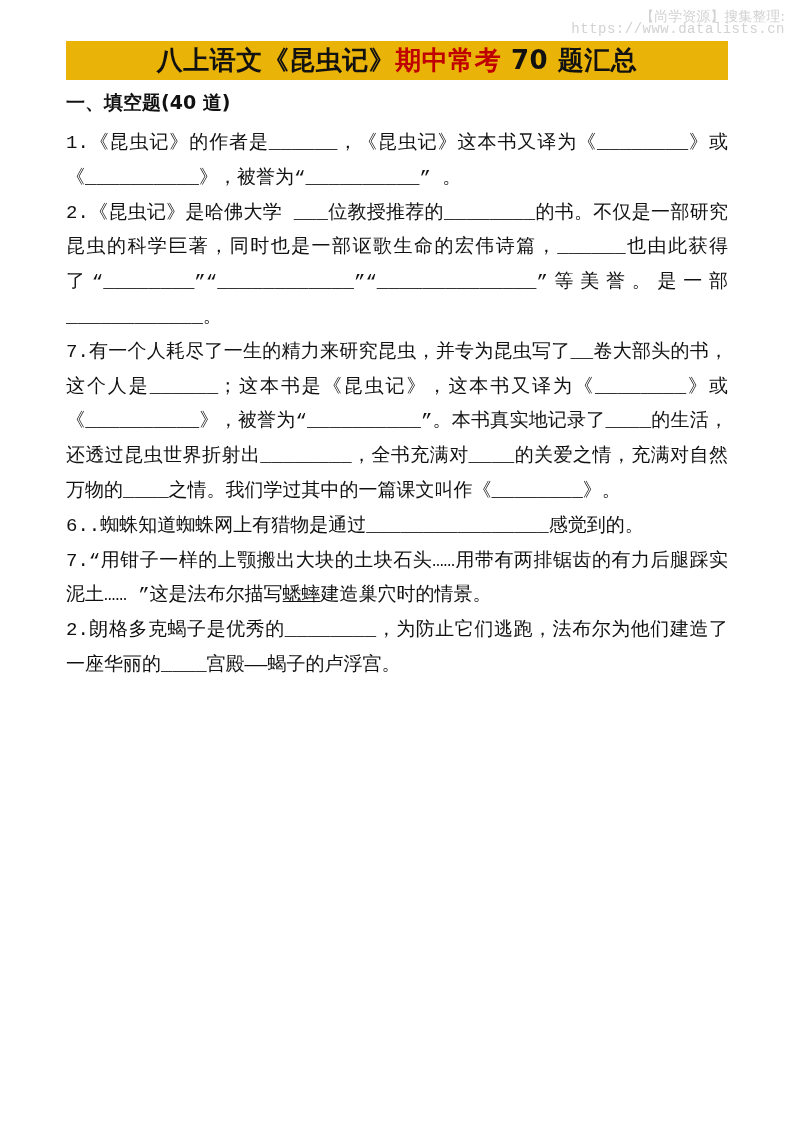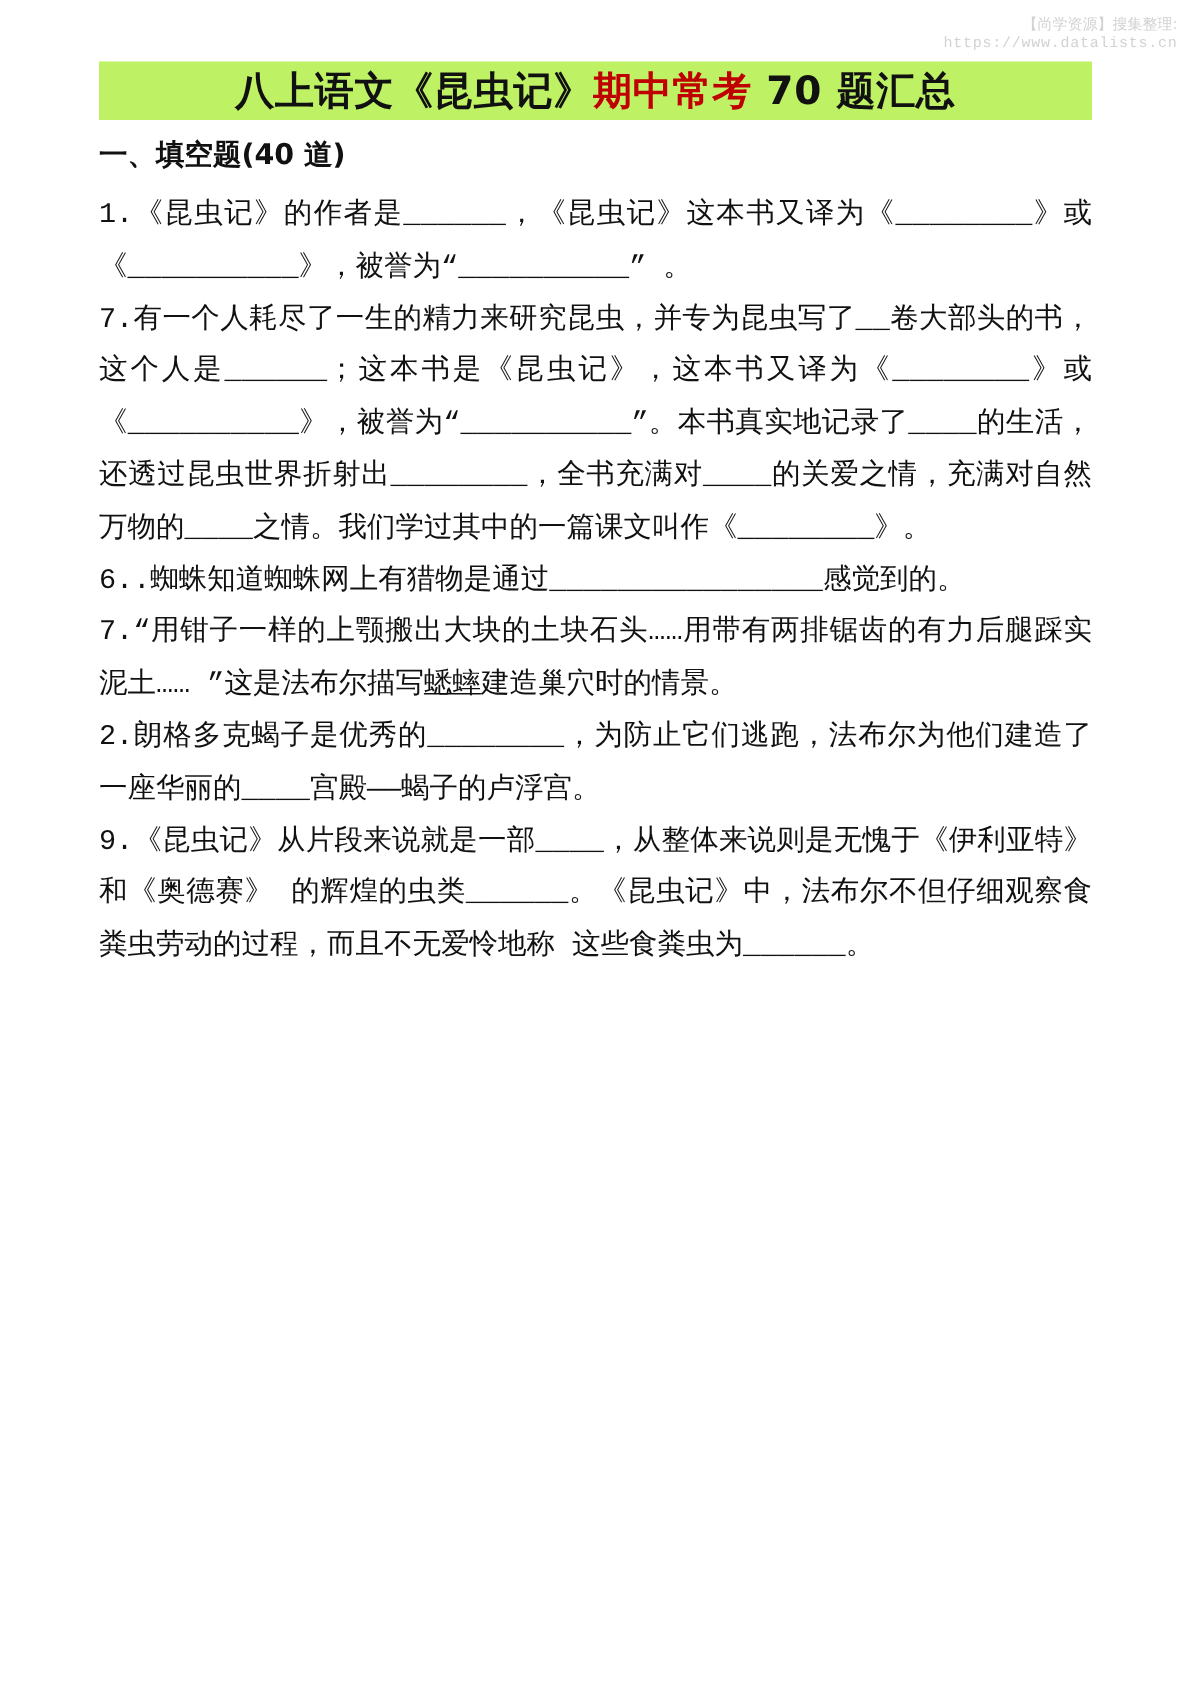--- a/index.html
+++ b/index.html
@@ -1,21 +1,21 @@
 <!DOCTYPE html>
 <html><head>
 <meta charset="utf-8">
 <style>
   html, body { margin: 0; padding: 0; background: #ffffff; }
   body { width: 793px; height: 1122px; position: relative; overflow: hidden;
          font-family: "DejaVu Sans", "Liberation Sans", sans-serif; color: #111; }
   .watermark { position: absolute; right: 8px; top: 10px; text-align: right; color: #d2d2d2;
-               font-size: 10px; line-height: 13px; }
+               font-size: 14px; line-height: 13px; }
   .watermark .wm2 { font-family: Liberation Mono, monospace; letter-spacing: 0.5px; }
-  .banner { position: absolute; left: 66px; top: 41px; width: 662px; height: 39px; background: #bef264;
+  .banner { position: absolute; left: 66px; top: 41px; width: 662px; height: 39px; background: #eab308;
             display: flex; align-items: center; justify-content: center; }
   .banner h1 { margin: 0; font-size: 26px; font-weight: bold; letter-spacing: 0.5px; color: #111; }
   .banner .red { color: #c00000; }
   .section { position: absolute; left: 66px; top: 90px; font-size: 19px; font-weight: bold; text-align: center; }
   .content { position: absolute; left: 66px; top: 126px; width: 662px; font-size: 19px; line-height: 34.8px; font-family: Liberation Mono, monospace; }
   .content p { margin: 0; text-align: justify; }
   .u { text-decoration: underline; }
 </style>
 </head>
 <body>
@@ -28,18 +28,18 @@
 <div class="banner">
   <h1>
     <span>八上语文《昆虫记》</span><span class="red">期中常考</span><span> 70 题汇总</span>
   </h1>
 </div>
 
 <div class="section">一、填空题(40 道)</div>
 
 <div class="content">
   <p>1.《昆虫记》的作者是______，《昆虫记》这本书又译为《________》或《__________》，被誉为“__________” 。</p>
+  <p>2.《昆虫记》是哈佛大学 ___位教授推荐的________的书。不仅是一部研究昆虫的科学巨著，同时也是一部讴歌生命的宏伟诗篇，______也由此获得了“________”“____________”“______________”等美誉。是一部____________。</p>
   <p>7.有一个人耗尽了一生的精力来研究昆虫，并专为昆虫写了__卷大部头的书，这个人是______；这本书是《昆虫记》，这本书又译为《________》或《__________》，被誉为“__________”。本书真实地记录了____的生活，还透过昆虫世界折射出________，全书充满对____的关爱之情，充满对自然万物的____之情。我们学过其中的一篇课文叫作《________》。</p>
   <p>6..蜘蛛知道蜘蛛网上有猎物是通过________________感觉到的。</p>
   <p><span>7.“用钳子一样的上颚搬出大块的土块石头……用带有两排锯齿的有力后腿踩实泥土…… ”这是法布尔描写</span><span class="u">蟋蟀</span><span>建造巢穴时的情景。</span></p>
   <p>2.朗格多克蝎子是优秀的________，为防止它们逃跑，法布尔为他们建造了一座华丽的____宫殿——蝎子的卢浮宫。</p>
-  <p>9.《昆虫记》从片段来说就是一部____，从整体来说则是无愧于《伊利亚特》和《奥德赛》 的辉煌的虫类______。《昆虫记》中，法布尔不但仔细观察食粪虫劳动的过程，而且不无爱怜地称 这些食粪虫为______。</p>
 </div>
 
 </body></html>

